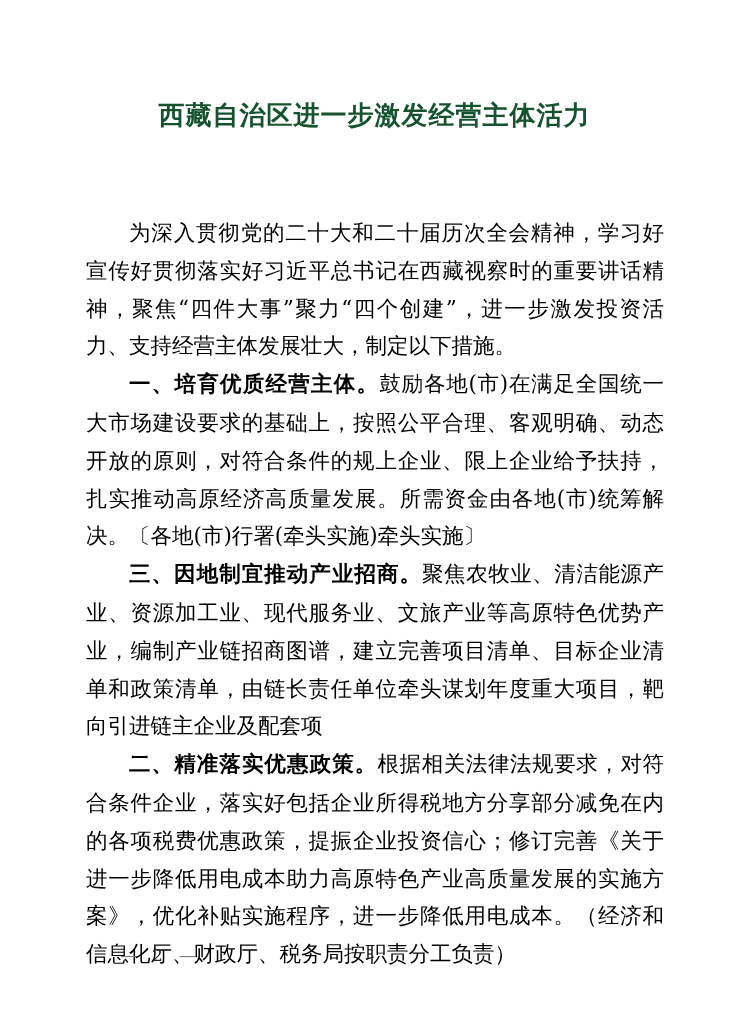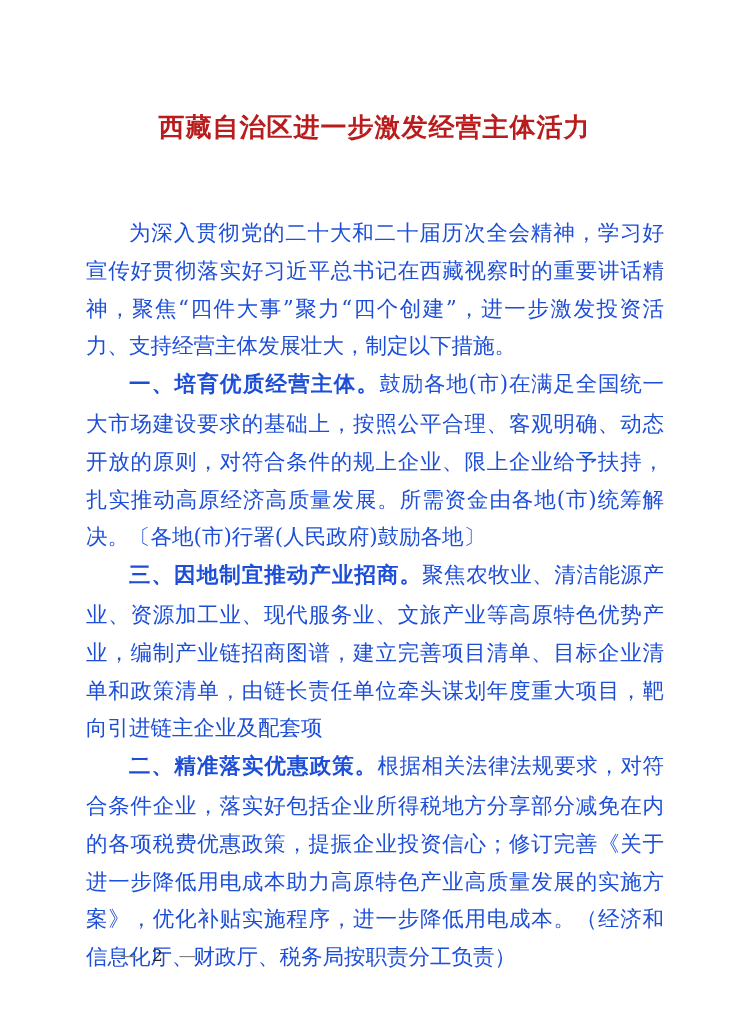--- a/index.html
+++ b/index.html
@@ -12,53 +12,53 @@
     width: 749px;
     height: 1035px;
     margin: 0 auto;
     background: #ffffff;
     color: #1a1a1a;
     overflow: hidden;
     font-family: "DejaVu Serif", "Liberation Serif", serif;
   }
   .doc-title {
     position: absolute;
-    top: 108px;
+    top: 96px;
     left: 0;
     right: 0;
     margin: 0;
     text-align: center;
     font-size: 26px;
     font-weight: bold;
     line-height: 38px;
     letter-spacing: 1px;
-    color: #b91c1c;
+    color: #14532d;
     font-family: "DejaVu Serif", "Liberation Serif", serif;
   }
   .doc-title .title-line {
     display: block;
   }
   .doc-body {
     position: absolute;
     top: 214px;
     left: 86px;
     width: 578px;
     font-size: 21.5px;
     line-height: 37.8px;
     text-align: justify;
     text-justify: inter-character;
-    color: #1d4ed8;
+    color: #000000;
   }
   .para {
     margin: 0;
     text-indent: 2em;
   }
   .para .lead {
     font-weight: bold;
-    font-family: Liberation Mono, monospace;
+    font-family: Liberation Sans, sans-serif;
     letter-spacing: 0.5px;
   }
   .page-number {
     position: absolute;
     left: 120px;
     top: 944px;
     display: flex;
     align-items: center;
     gap: 16px;
     font-size: 17px;
@@ -83,21 +83,21 @@
     <span class="title-line">西藏自治区进一步激发经营主体活力</span>
   </h1>
 
   <div class="doc-body">
 
     <p class="para">
       <span>为深入贯彻党的二十大和二十届历次全会精神，学习好宣传好贯彻落实好习近平总书记在西藏视察时的重要讲话精神，聚焦“四件大事”聚力“四个创建”，进一步激发投资活力、支持经营主体发展壮大，制定以下措施。</span>
     </p>
 
     <p class="para">
-      <span class="lead">一、培育优质经营主体。</span><span>鼓励各地(市)在满足全国统一大市场建设要求的基础上，按照公平合理、客观明确、动态开放的原则，对符合条件的规上企业、限上企业给予扶持，扎实推动高原经济高质量发展。所需资金由各地(市)统筹解决。〔各地(市)行署(人民政府)鼓励各地〕</span>
+      <span class="lead">一、培育优质经营主体。</span><span>鼓励各地(市)在满足全国统一大市场建设要求的基础上，按照公平合理、客观明确、动态开放的原则，对符合条件的规上企业、限上企业给予扶持，扎实推动高原经济高质量发展。所需资金由各地(市)统筹解决。〔各地(市)行署(牵头实施)牵头实施〕</span>
     </p>
 
     <p class="para">
       <span class="lead">三、因地制宜推动产业招商。</span><span>聚焦农牧业、清洁能源产业、资源加工业、现代服务业、文旅产业等高原特色优势产业，编制产业链招商图谱，建立完善项目清单、目标企业清单和政策清单，由链长责任单位牵头谋划年度重大项目，靶向引进链主企业及配套项</span>
     </p>
 
     <p class="para">
       <span class="lead">二、精准落实优惠政策。</span><span>根据相关法律法规要求，对符合条件企业，落实好包括企业所得税地方分享部分减免在内的各项税费优惠政策，提振企业投资信心；修订完善《关于进一步降低用电成本助力高原特色产业高质量发展的实施方案》，优化补贴实施程序，进一步降低用电成本。（经济和信息化厅、财政厅、税务局按职责分工负责）</span>
     </p>
 

